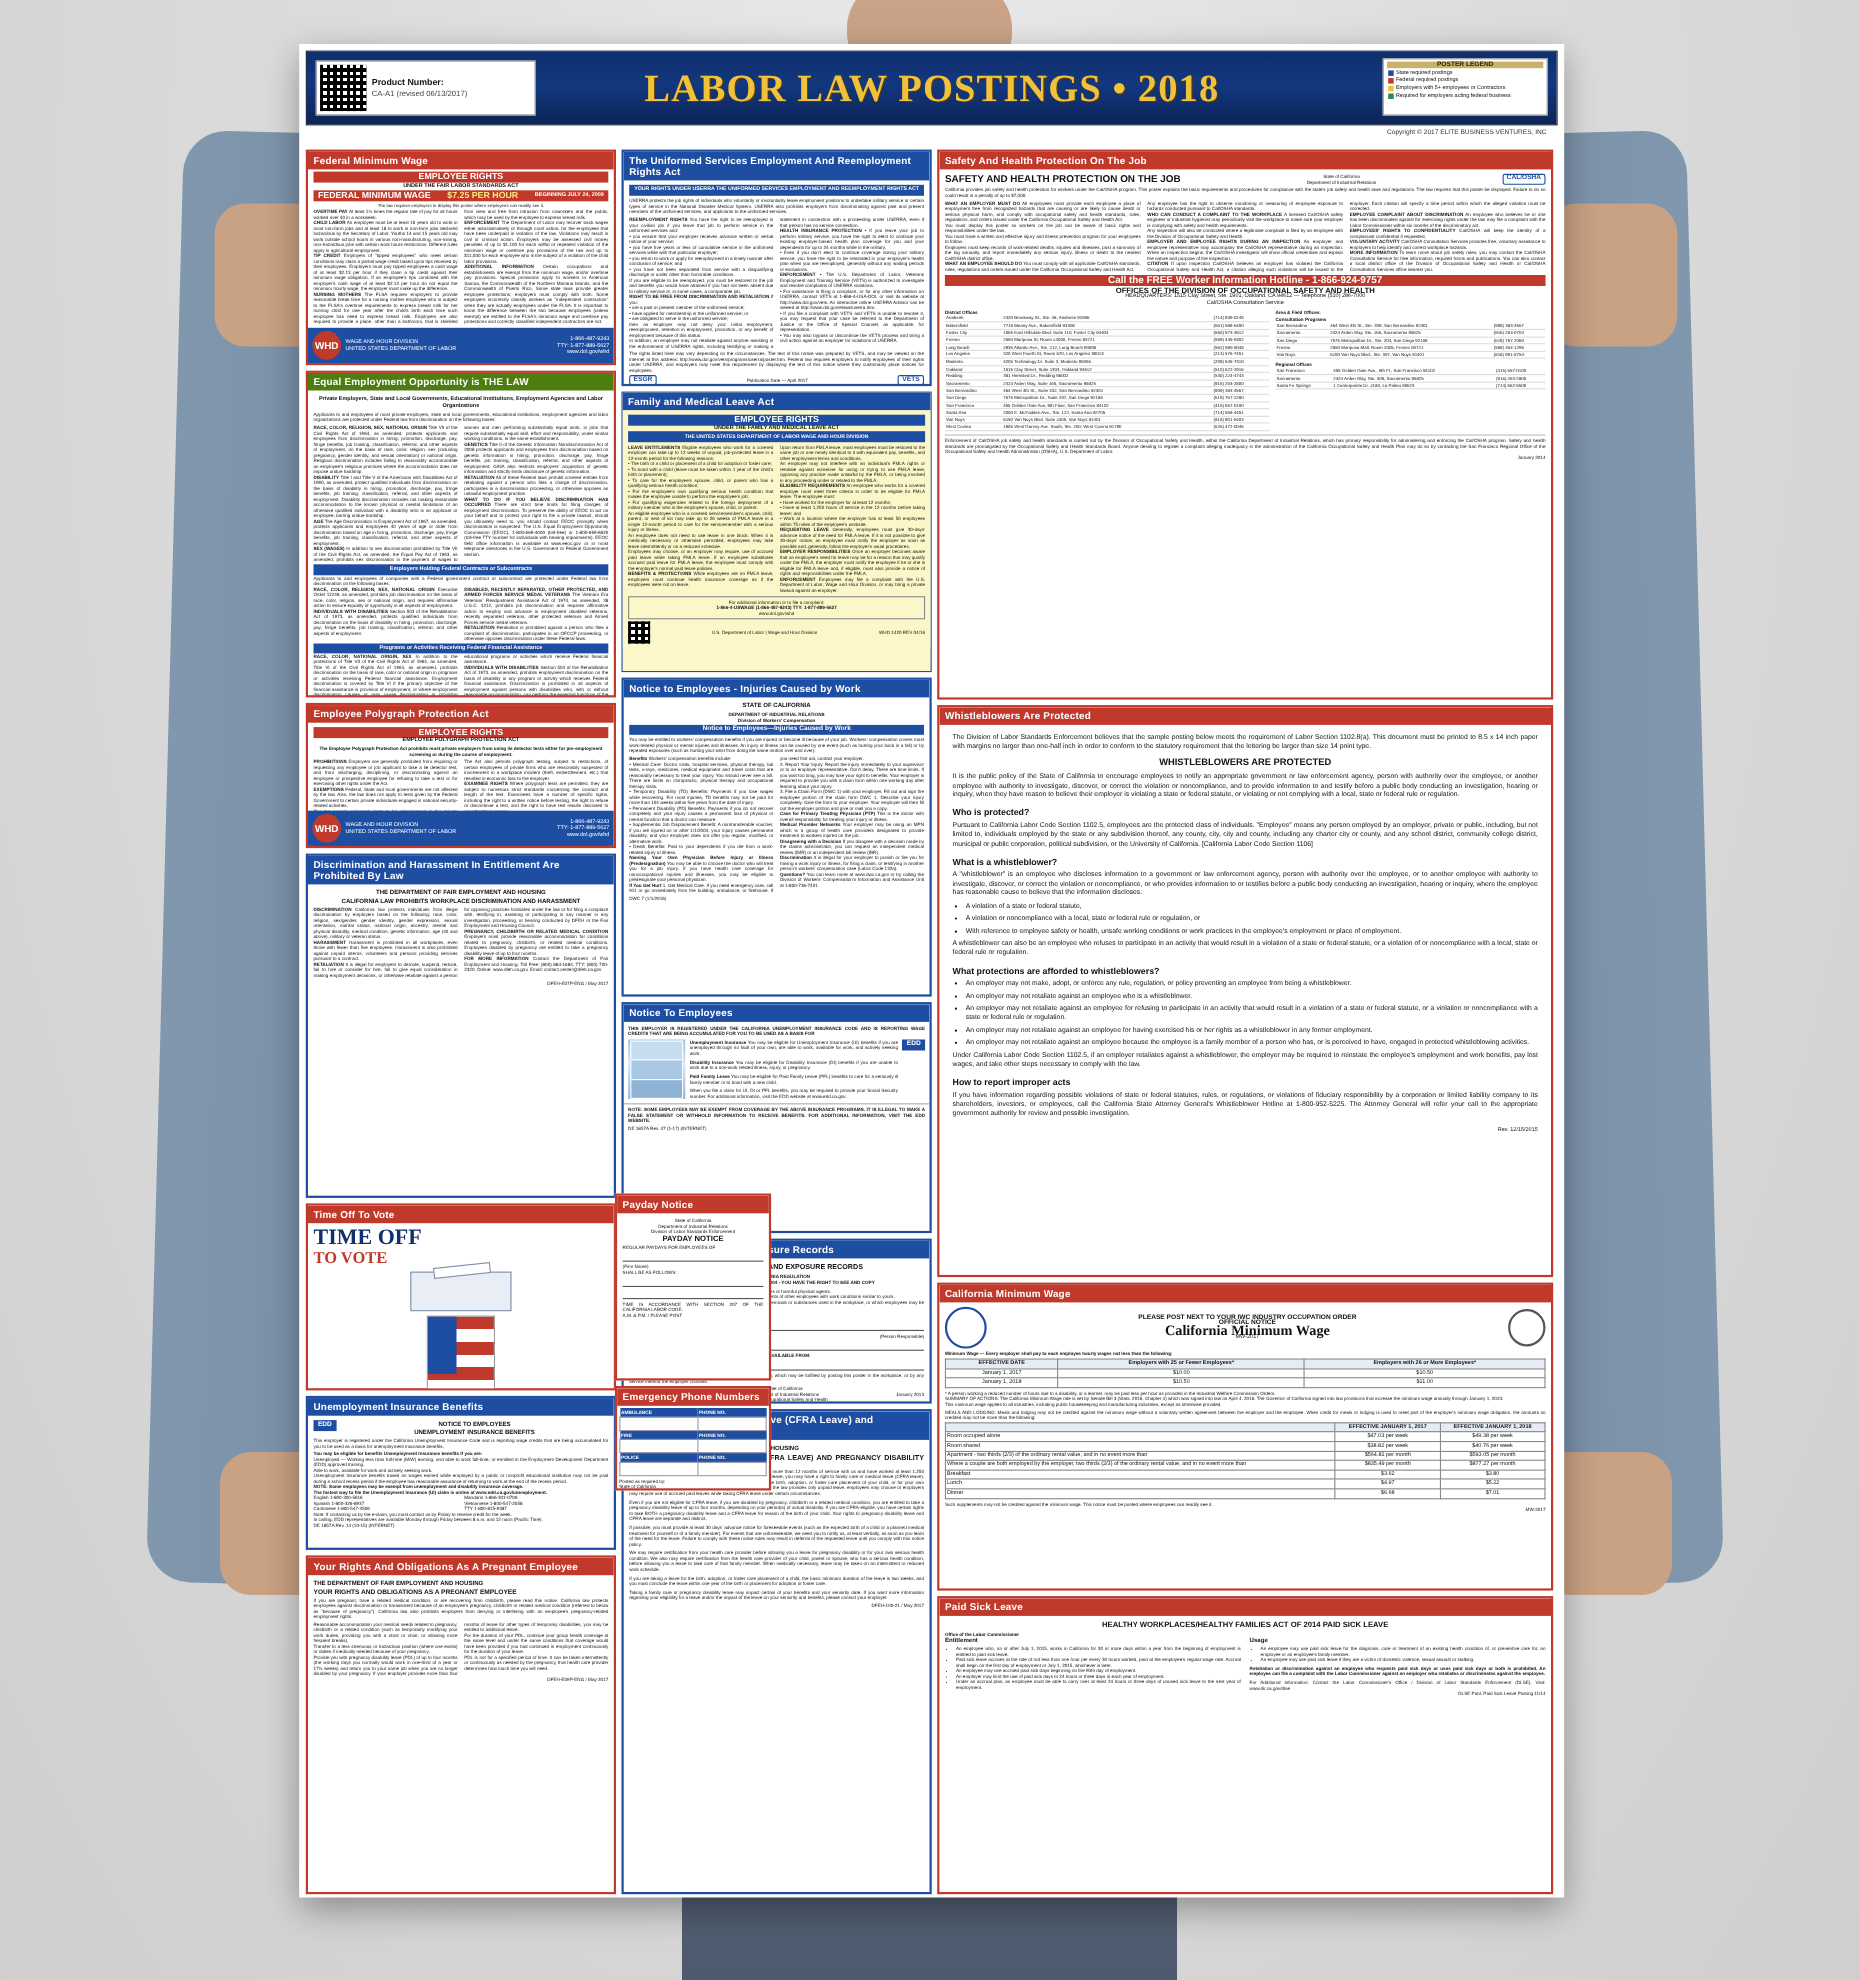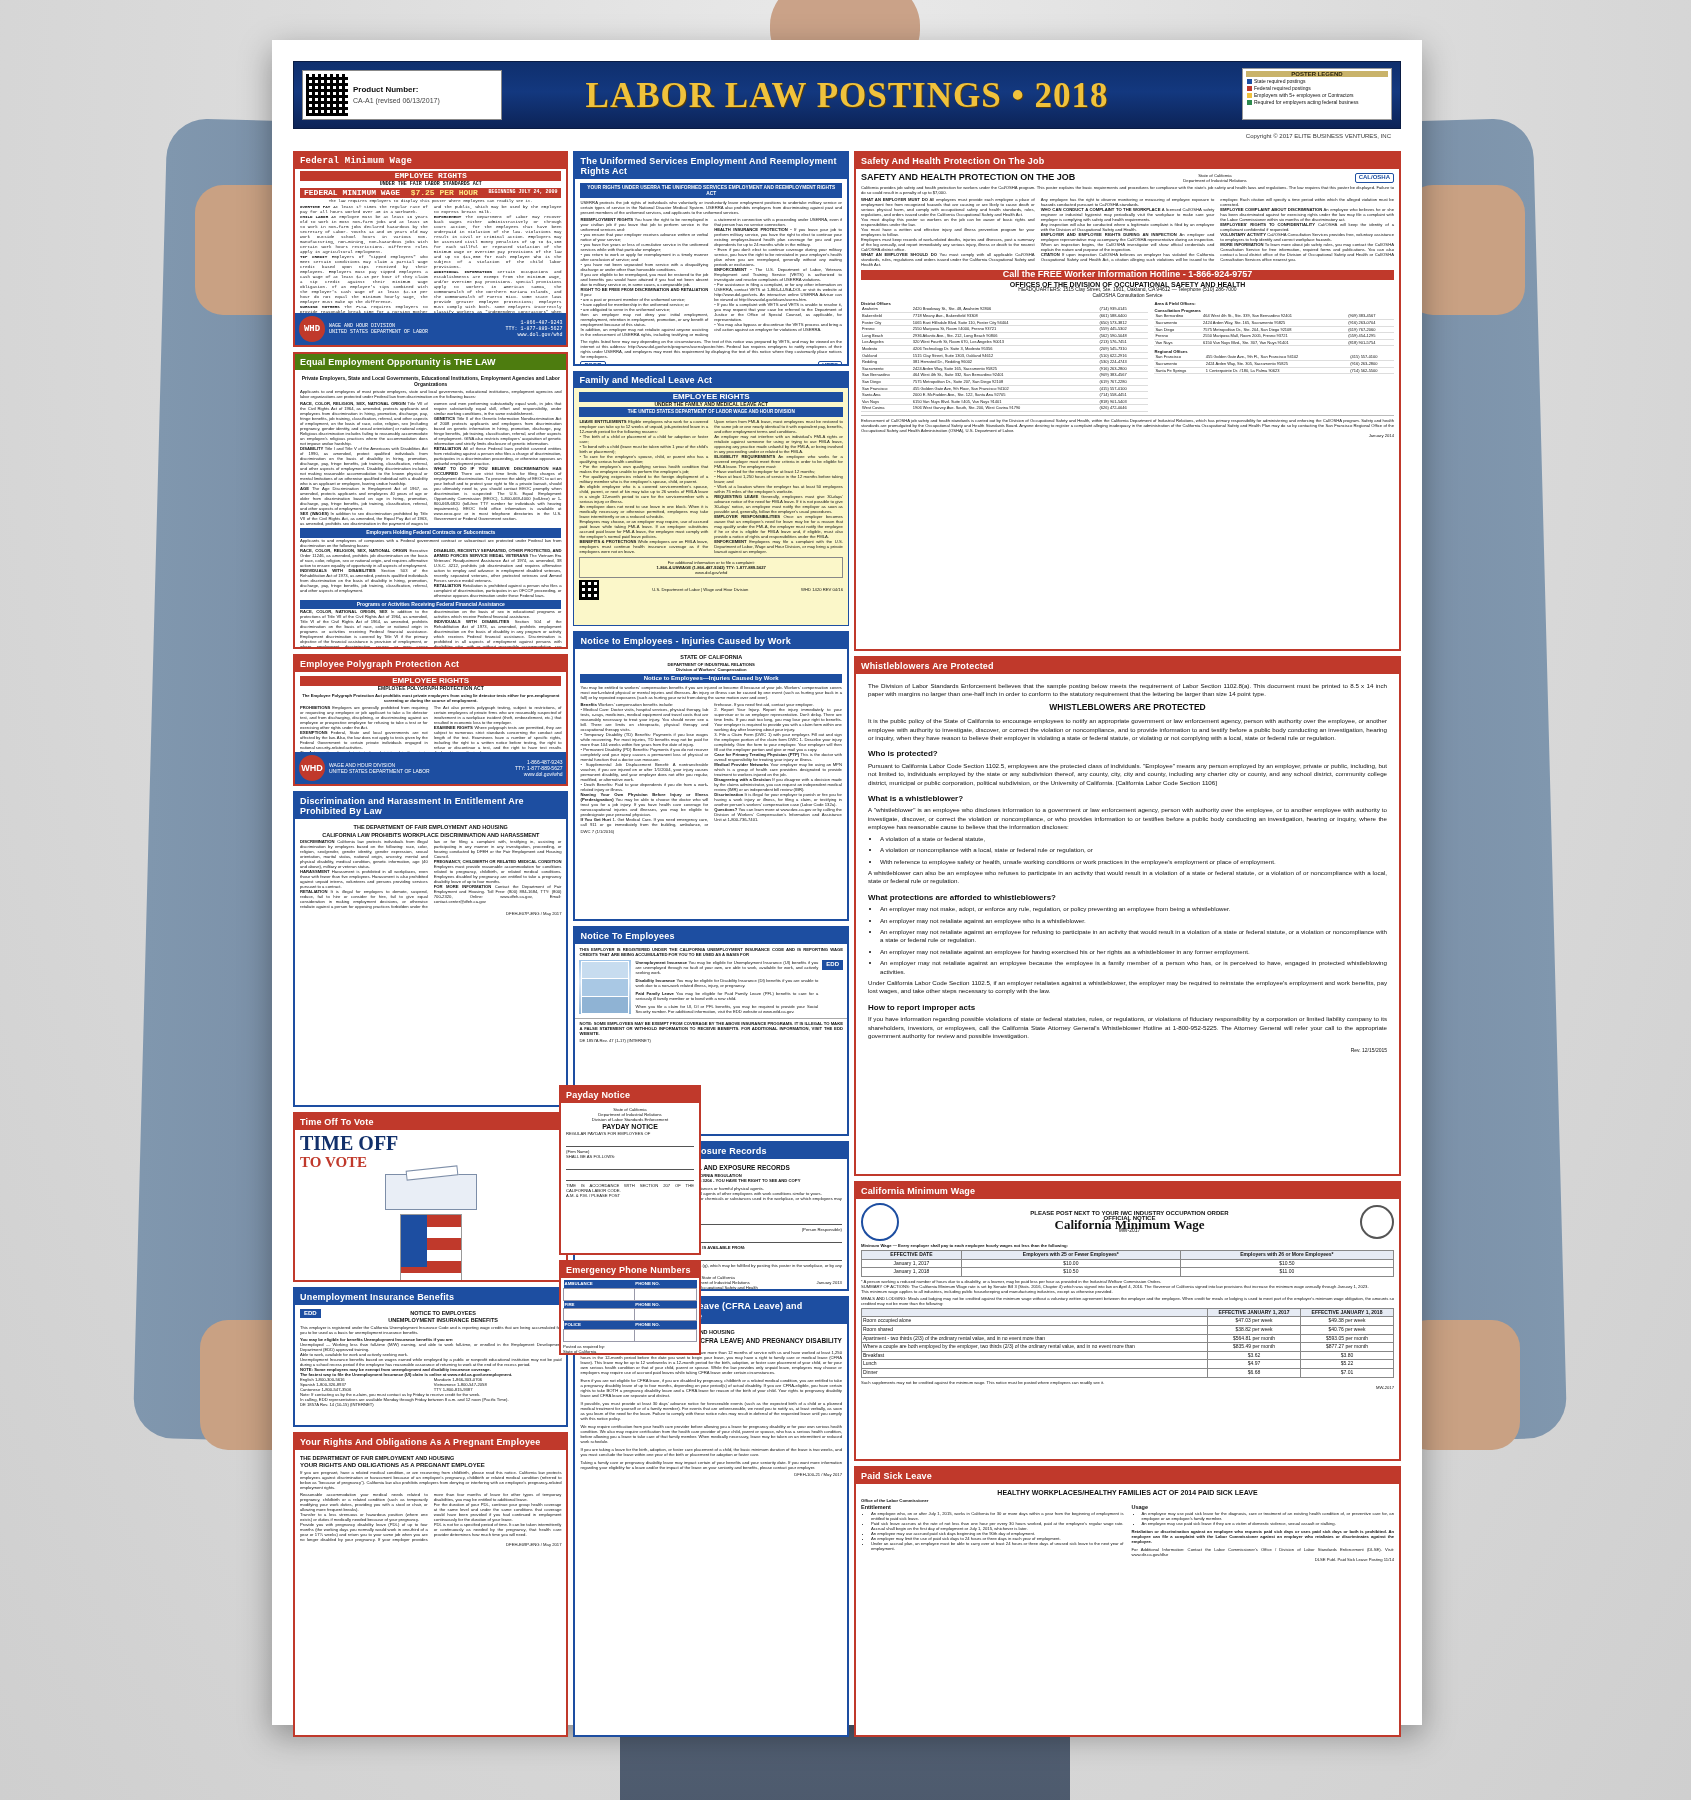--- a/index.html
+++ b/index.html
@@ -51,21 +51,21 @@
   .hand.l{left:195px;top:185px;}
   .hand.r{left:1405px;top:185px;}
   .hand.l2{left:200px;top:1320px;}
   .hand.r2{left:1400px;top:1320px;}
 
   
   #poster{
     position:absolute;left:272px;top:40px;width:1150px;height:1685px;
     background:#ffffff;
     box-shadow:0 10px 30px rgba(0,0,0,.35);
-    padding:21px;
+    padding:6px;
     box-sizing:border-box;
   }
   
   .hdr{
     height:68px;background:linear-gradient(180deg,#0f2f6d 0%,#13387f 45%,#0c2357 100%);
     position:relative;border:1px solid #0a1c44;box-sizing:border-box;
   }
   .hdr .title{
     position:absolute;left:0;right:0;top:14px;text-align:center;
     font-family:"Liberation Serif", serif;font-weight:bold;font-size:35px;
@@ -229,21 +229,21 @@
     </div>
   </div>
   <div style="position:relative;height:10px;">
     <div class="copyright" style="bottom:0;">Copyright © 2017 ELITE BUSINESS VENTURES, INC</div>
   </div>
 
   <div class="cols">
 
     <div class="col c1">
 
-      <div class="panel red" style="flex:0 0 196px;font-family:Liberation Mono, monospace;">
+      <div class="panel red" style="flex:0 0 196px;">
         <div class="ptitle">Federal Minimum Wage</div>
         <div class="pbody" style="padding-top:2px;">
           <div class="redbar">EMPLOYEE RIGHTS</div>
           <div style="text-align:center;font-size:5px;font-weight:bold;margin:1px 0;">UNDER THE FAIR LABOR STANDARDS ACT</div>
           <div class="redbar" style="display:flex;justify-content:space-between;padding:2px 4px;">
             <span>FEDERAL MINIMUM WAGE</span>
             <span style="color:#ffe680">$7.25 PER HOUR</span>
             <span style="font-size:5px">BEGINNING JULY 24, 2009</span>
           </div>
           <div style="font-size:4px;text-align:center;margin:1px 0;">The law requires employers to display this poster where employees can readily see it.</div>

